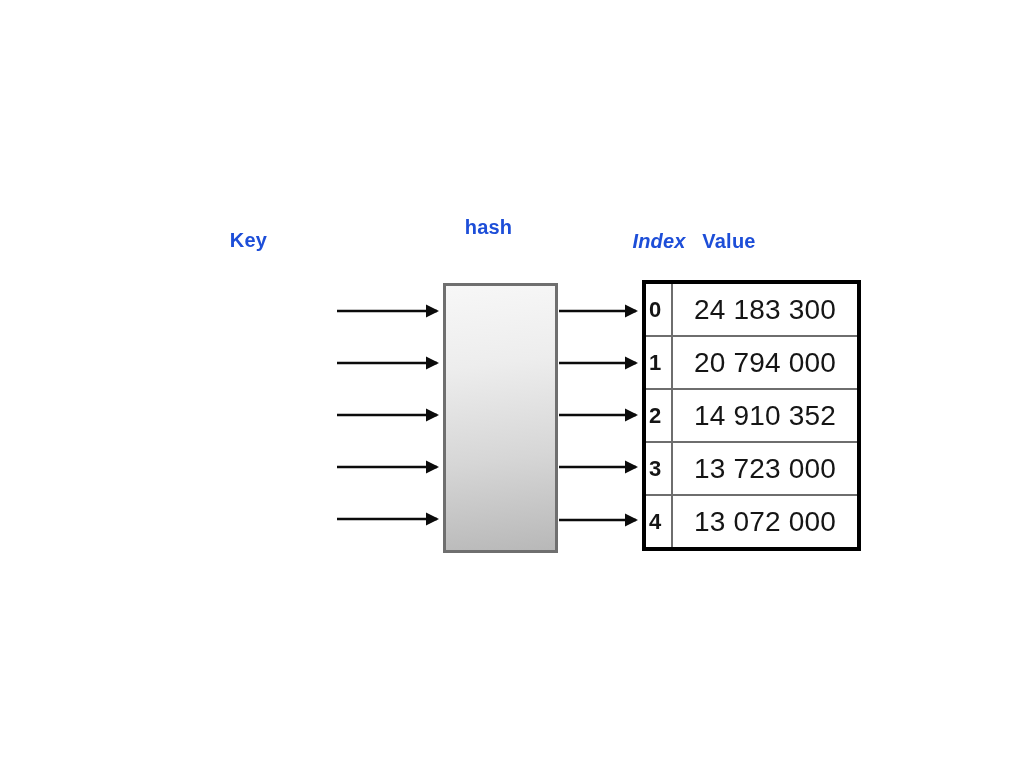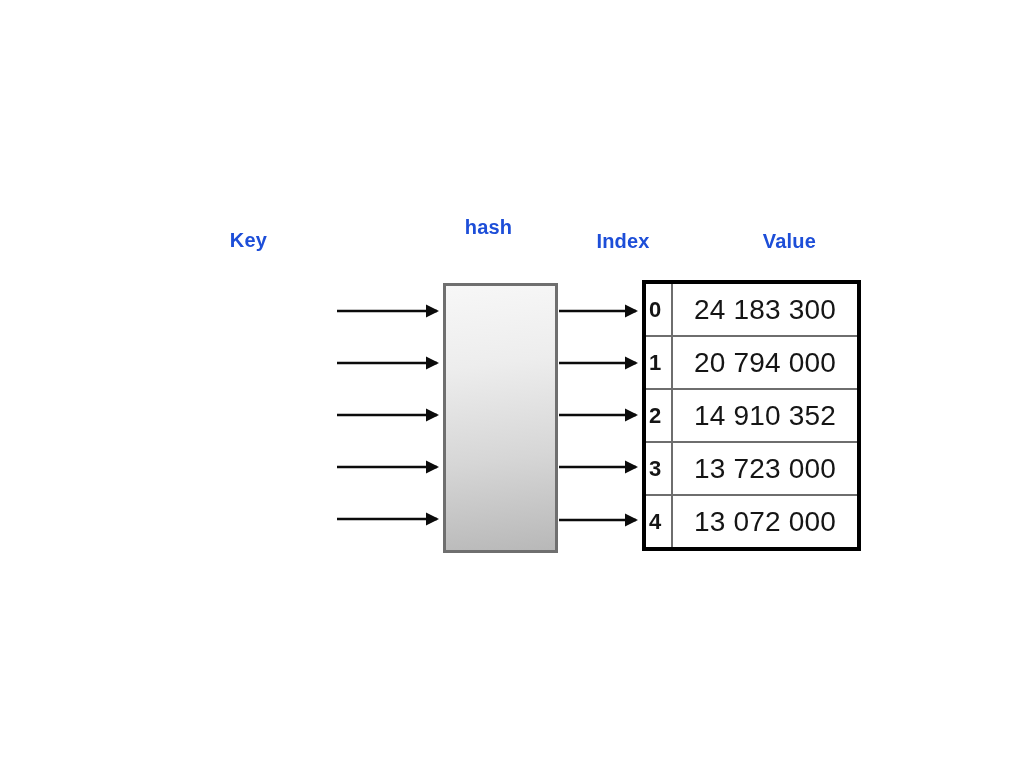--- a/index.html
+++ b/index.html
@@ -21,22 +21,22 @@
     position: absolute;
     text-align: center;
     font-weight: bold;
     font-size: 20px;
     line-height: 26px;
     color: #1d4ed8;
     letter-spacing: 0.2px;
   }
   #key-header    { left: 162px; width: 173px; top: 227px; }
   #hash-label    { left: 416px; width: 145px; top: 213px; line-height: 28px; }
-  #index-header  { left: 580px; width:  86px; top: 228px; }
-  #value-header  { left: 730px; width:  86px; top: 228px; text-align: right; }
+  #index-header  { left: 616px; width:  86px; top: 228px; font-style: italic; }
+  #value-header  { left: 686px; width:  86px; top: 228px; }
 
   
   #key-box {
     position: absolute;
     left: 162px; top: 281px;
     width: 173px; height: 268px;
     border: 4px solid #000000;
     background: #ffffff;
     display: flex;
     flex-direction: column;

